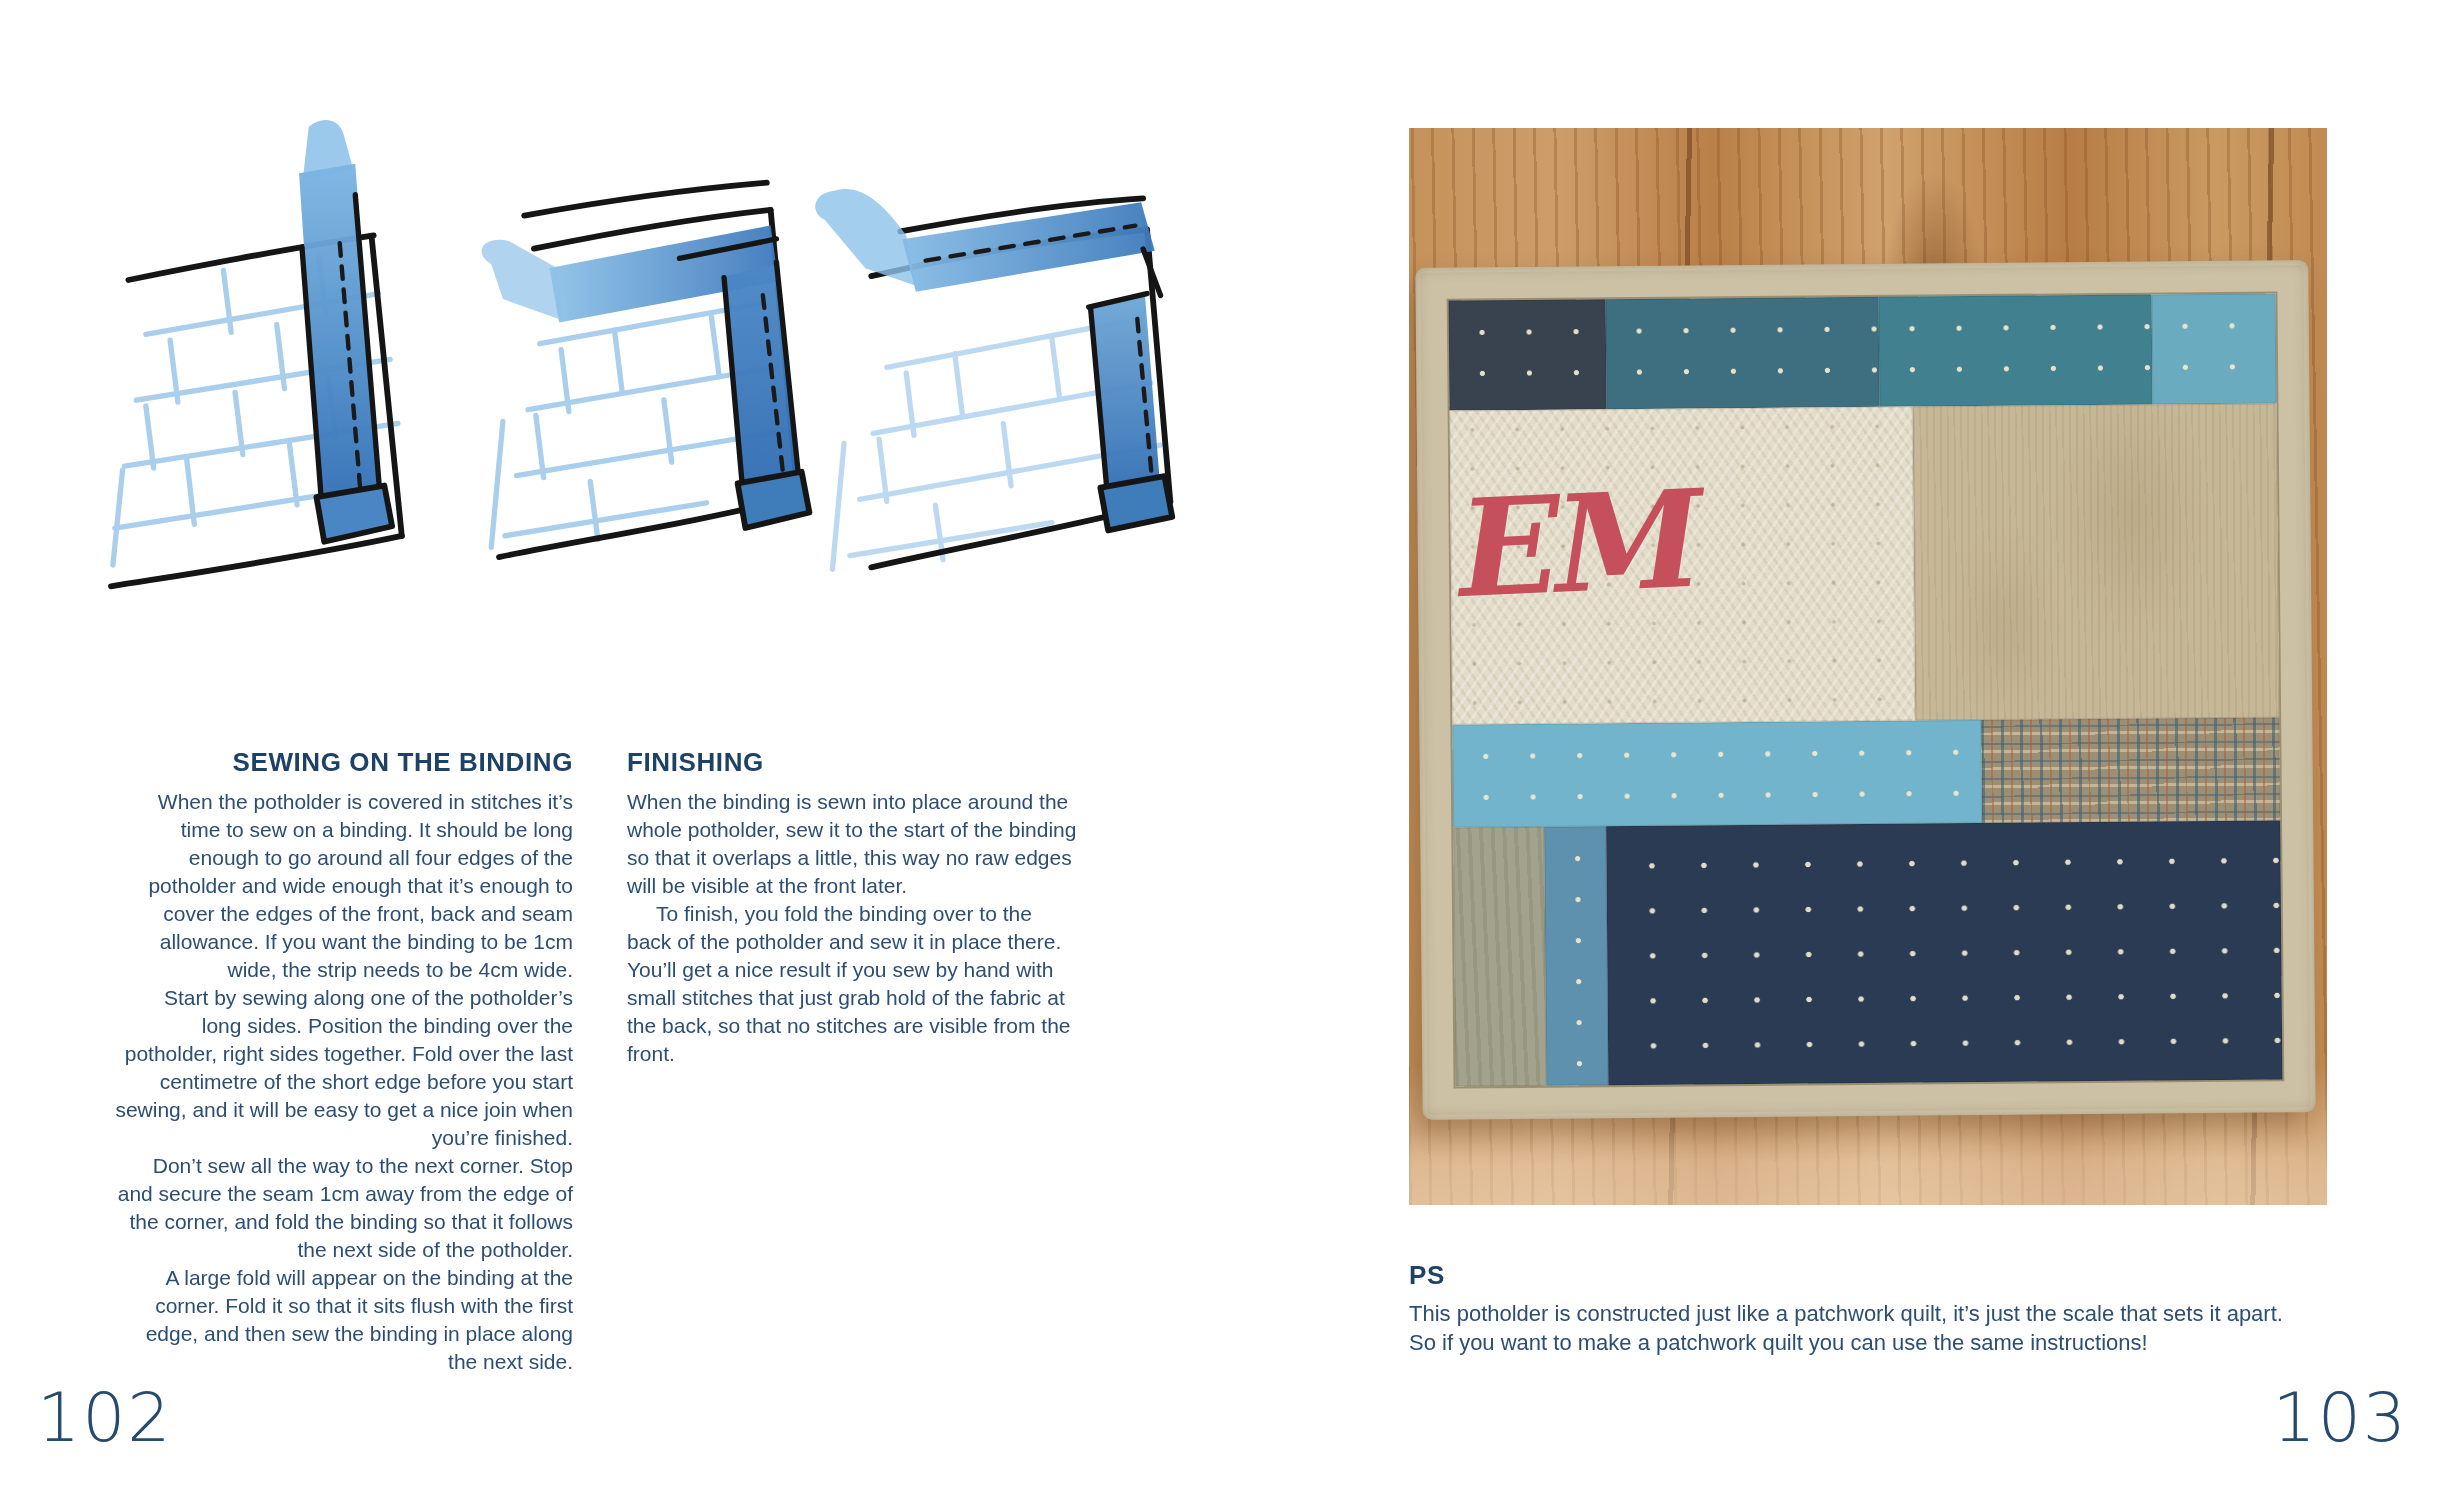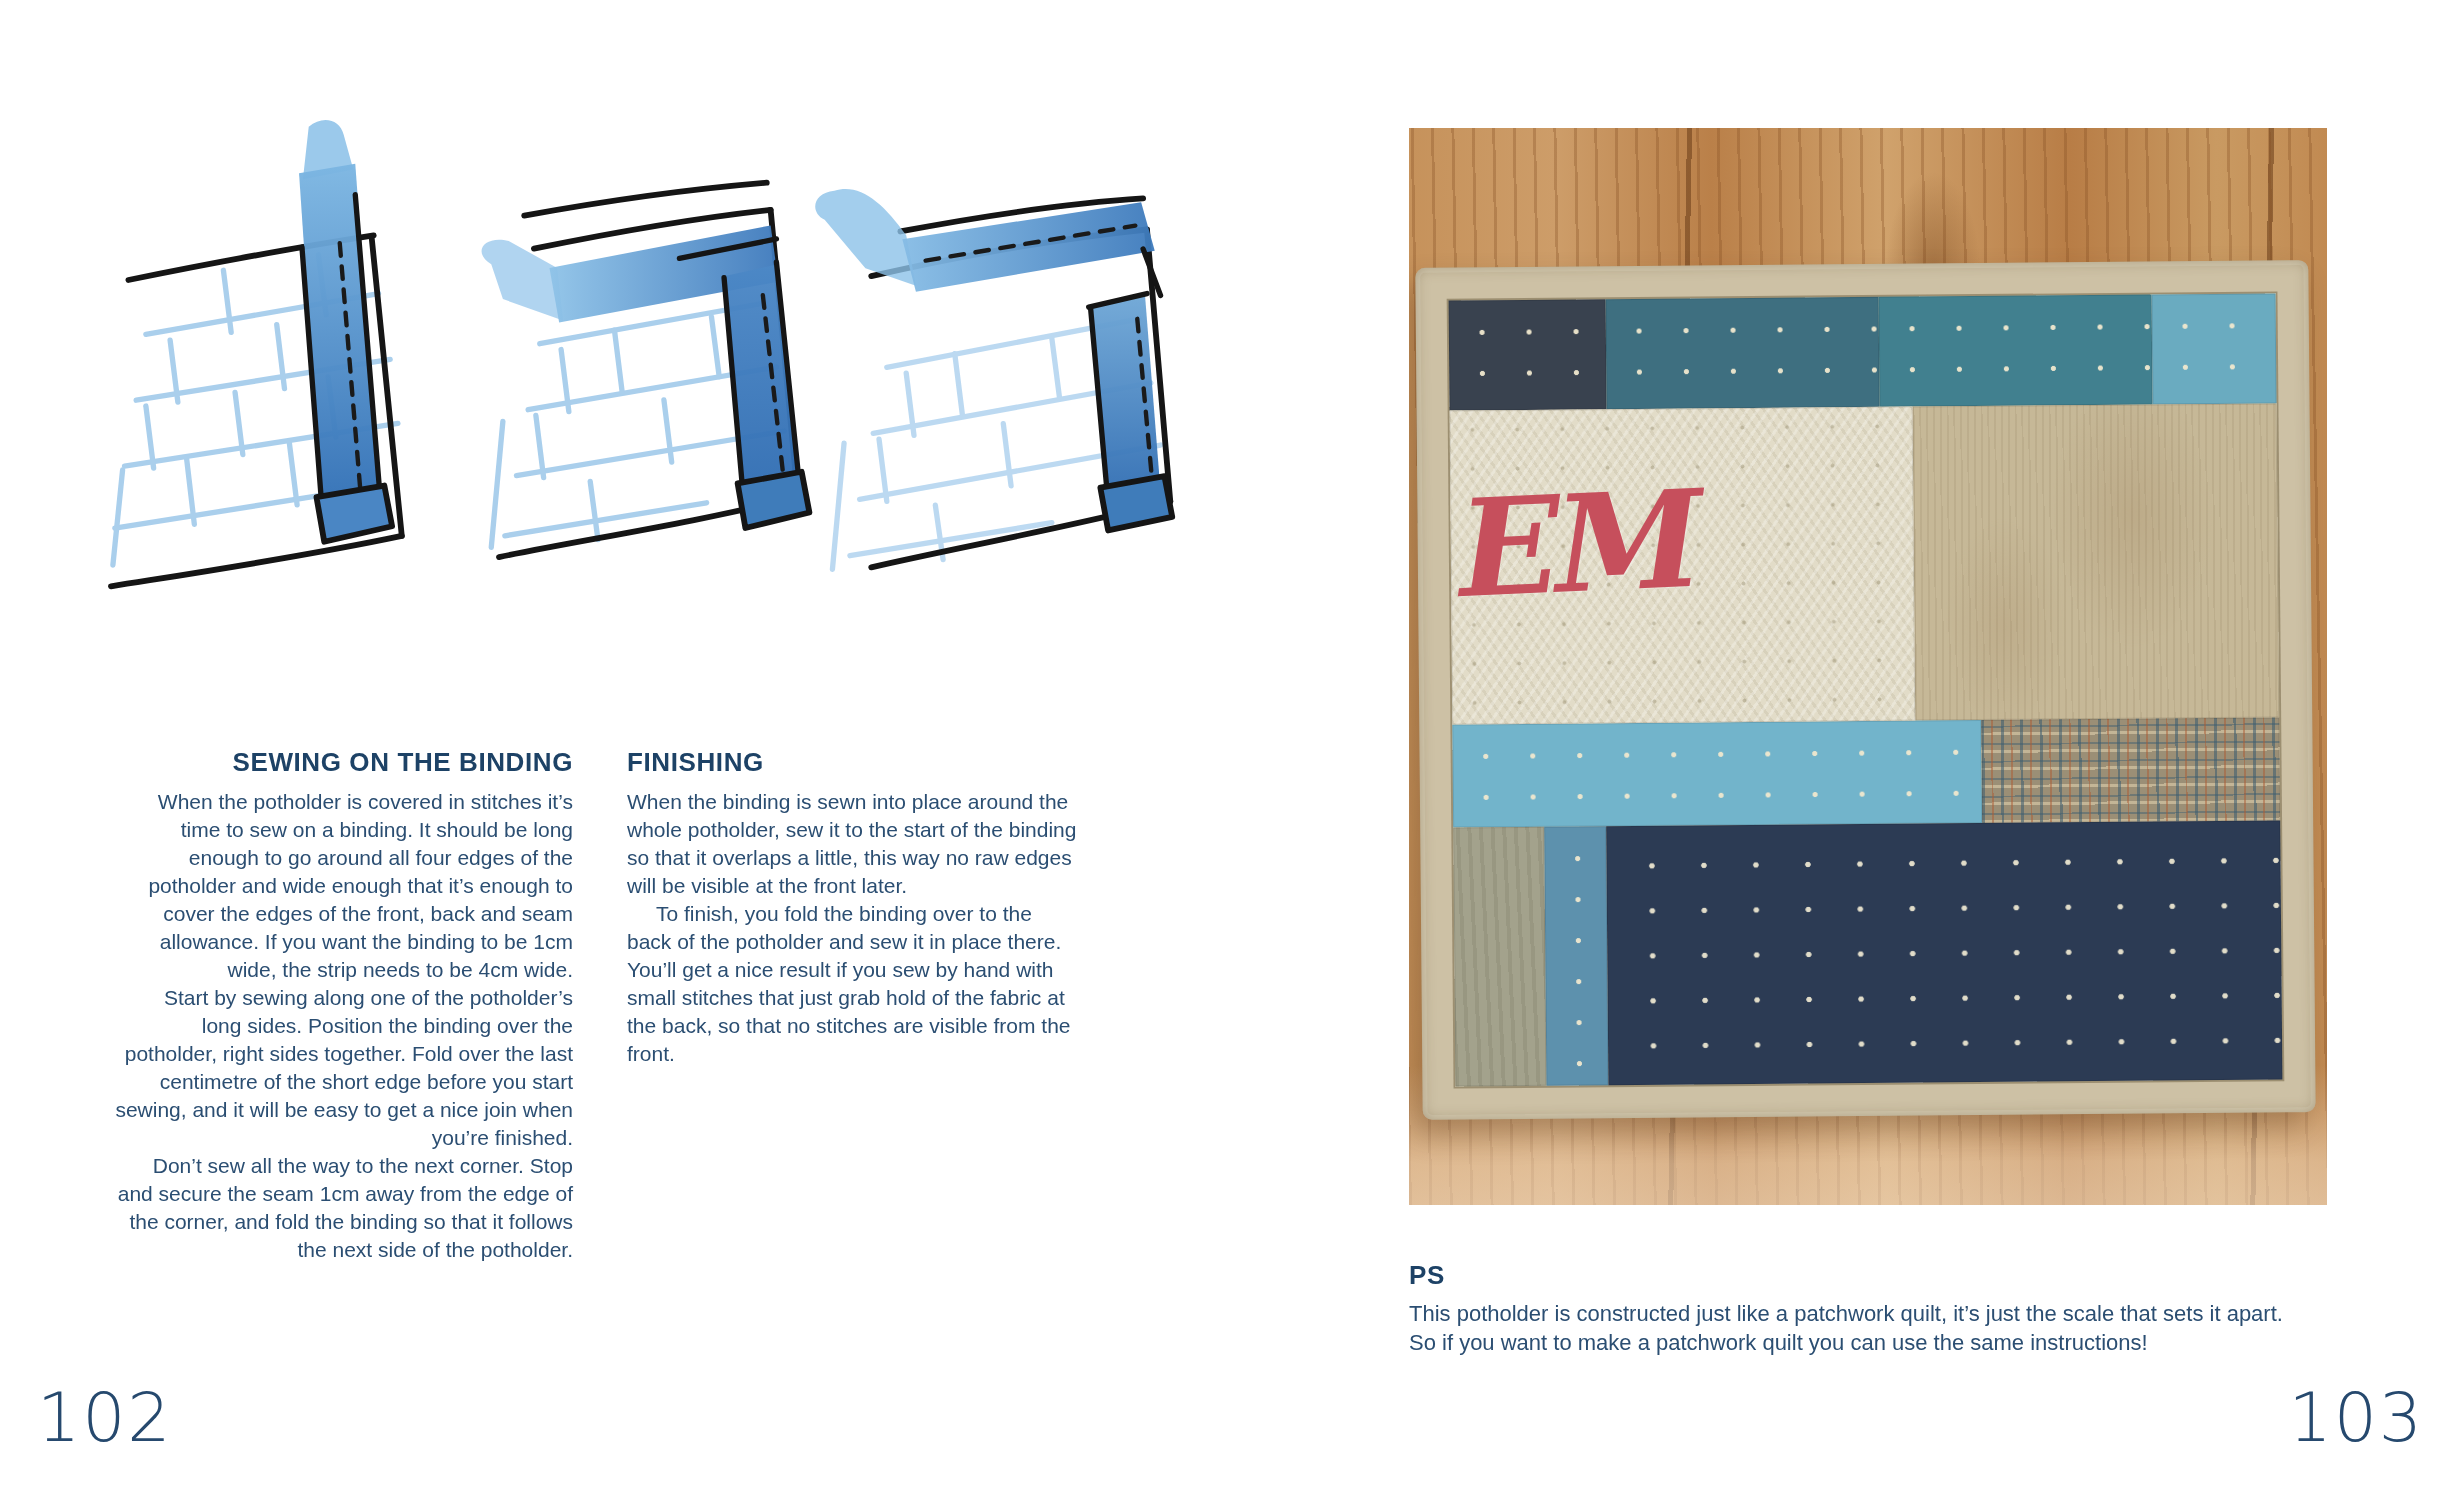--- a/index.html
+++ b/index.html
@@ -18,21 +18,21 @@
   #col-finishing{left:627px;width:450px;}
   .col h3{margin:0 0 9.7px 0;font-size:26px;font-weight:bold;letter-spacing:0.6px;
           color:#1d4266;}
   .col p{margin:0;font-size:21px;line-height:28px;color:#2b4e72;}
   .col p.ind{text-indent:29px;}
 
   
   .pagenum{position:absolute;top:1378px;font-size:68px;font-weight:200;
            font-family:"DejaVu Sans","Liberation Sans",sans-serif;color:#26496e;letter-spacing:1.9px;}
   #pn-left{left:37px;}
-  #pn-right{right:32px;}
+  #pn-right{right:48px;}
 
   
   #photo{position:absolute;left:1409px;top:128px;width:918px;height:1077px;overflow:hidden;
     background:
       radial-gradient(ellipse 68px 146px at 524px 146px, rgba(116,66,26,.45), transparent 70%),
       radial-gradient(ellipse 39px 87px at 146px 621px, rgba(116,66,26,.30), transparent 70%),
       linear-gradient(180deg, rgba(0,0,0,0) 0 87%, rgba(242,217,188,.55) 96%, rgba(244,222,196,.6) 100%),
       repeating-linear-gradient(89deg, rgba(132,78,34,.32) 0 2.9px, rgba(0,0,0,0) 2.9px 20.4px),
       repeating-linear-gradient(91deg, rgba(0,0,0,0) 0 278px, rgba(96,52,18,.5) 278px 283px, rgba(0,0,0,0) 283px 582px),
       linear-gradient(90deg,#c6925b 0,#cd9d69 16%,#ba8049 33%,#d0a26c 52%,#b87d46 72%,#c99a62 88%,#c18a52 100%);
@@ -234,20 +234,21 @@
 
     <path d="M300,386 L366,374 L374,416 L308,430 Z" fill="#3f7cba" stroke="#151515" stroke-width="6"></path>
   </g>
 </svg>
 
 <div id="col-sewing" class="col">
   <h3>SEWING ON THE BINDING</h3>
   <p>When the potholder is covered in stitches it’s time to sew on a binding. It should be long enough to go around all four edges of the potholder and wide enough that it’s enough to cover the edges of the front, back and seam allowance. If you want the binding to be 1cm wide, the strip needs to be 4cm wide.</p>
   <p class="ind">Start by sewing along one of the potholder’s long sides. Position the binding over the potholder, right sides together. Fold over the last centimetre of the short edge before you start sewing, and it will be easy to get a nice join when you’re finished.</p>
   <p class="ind">Don’t sew all the way to the next corner. Stop and secure the seam 1cm away from the edge of the corner, and fold the binding so that it follows the next side of the potholder.</p>
+  <p class="ind">A large fold will appear on the binding at the corner. Fold it so that it sits flush with the first edge, and then sew the binding in place along the next side.</p>
 </div>
 
 <div id="col-finishing" class="col">
   <h3>FINISHING</h3>
   <p>When the binding is sewn into place around the whole potholder, sew it to the start of the binding so that it overlaps a little, this way no raw edges will be visible at the front later.</p>
   <p class="ind">To finish, you fold the binding over to the back of the potholder and sew it in place there. You’ll get a nice result if you sew by hand with small stitches that just grab hold of the fabric at the back, so that no stitches are visible from the front.</p>
 </div>
 
 <div id="pn-left" class="pagenum">102</div>
 

